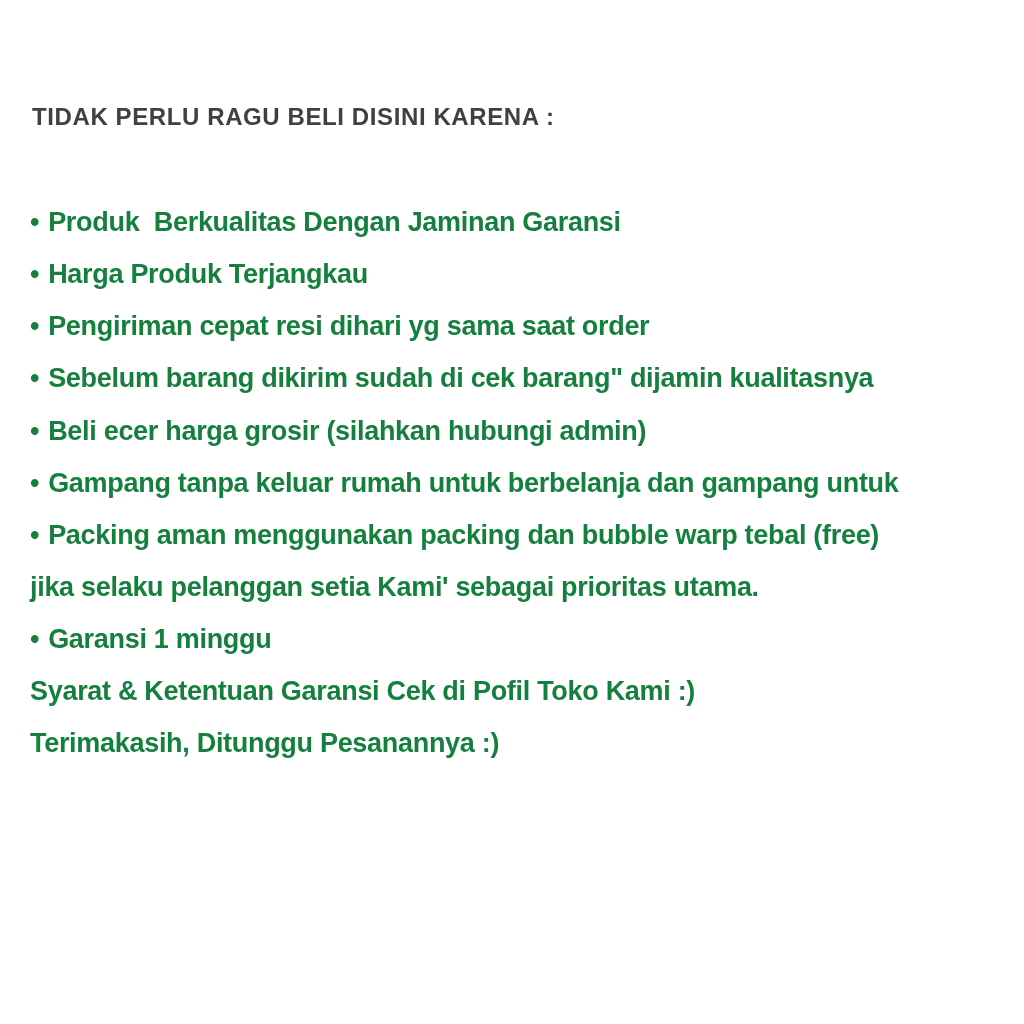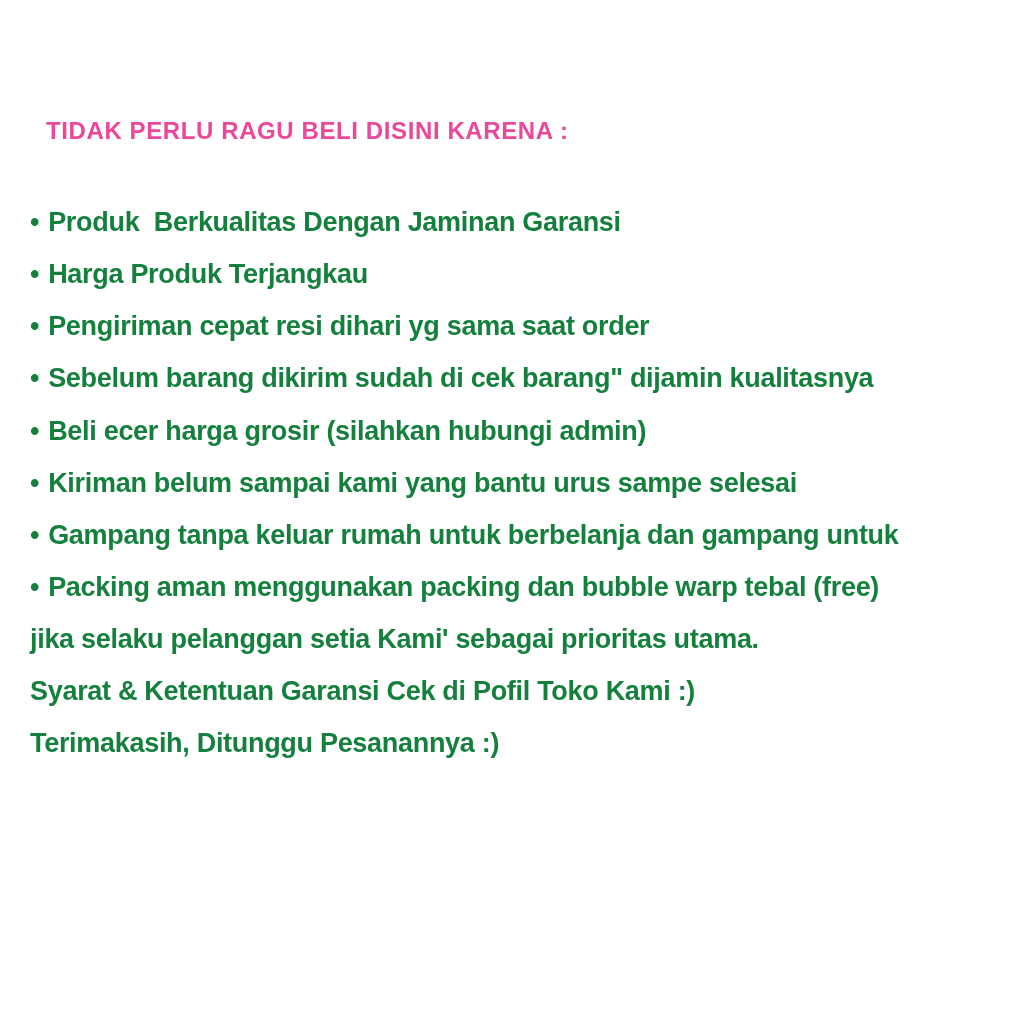--- a/index.html
+++ b/index.html
@@ -13,26 +13,26 @@
     height: 1024px;
     background: #ffffff;
     overflow: hidden;
     font-family: "Liberation Sans", "DejaVu Sans", sans-serif;
     color: #1c1c1c;
   }
   .heading {
     position: absolute;
     left: 30px;
     top: 101px;
-    margin: 16px;
+    margin: 2px;
     font-size: 24px;
     font-weight: 700;
     letter-spacing: 0.6px;
     white-space: pre;
-    color: #ec4899;
+    color: #404040;
   }
   .benefits-list {
     position: absolute;
     left: 30px;
     top: 196px;
     right: 20px;
   }
   .line {
     height: 52.15px;
     line-height: 52.15px;
@@ -52,20 +52,20 @@
 
 <div class="page">
   <h1 class="heading">TIDAK PERLU RAGU BELI DISINI KARENA :</h1>
 
   <div class="benefits-list">
       <div class="line"><span class="bullet">•</span><span>Produk  Berkualitas Dengan Jaminan Garansi</span></div>
       <div class="line"><span class="bullet">•</span><span>Harga Produk Terjangkau</span></div>
       <div class="line"><span class="bullet">•</span><span>Pengiriman cepat resi dihari yg sama saat order</span></div>
       <div class="line"><span class="bullet">•</span><span>Sebelum barang dikirim sudah di cek barang" dijamin kualitasnya</span></div>
       <div class="line"><span class="bullet">•</span><span>Beli ecer harga grosir (silahkan hubungi admin)</span></div>
-      <div class="line"><span class="bullet">•</span><span>Kiriman belum sampai kami yang bantu urus sampe selesai</span></div>
       <div class="line"><span class="bullet">•</span><span>Gampang tanpa keluar rumah untuk berbelanja dan gampang untuk</span></div>
       <div class="line"><span class="bullet">•</span><span>Packing aman menggunakan packing dan bubble warp tebal (free)</span></div>
       <div class="line"><span>jika selaku pelanggan setia Kami' sebagai prioritas utama.</span></div>
+      <div class="line"><span class="bullet">•</span><span>Garansi 1 minggu</span></div>
       <div class="line"><span>Syarat &amp; Ketentuan Garansi Cek di Pofil Toko Kami :)</span></div>
       <div class="line"><span>Terimakasih, Ditunggu Pesanannya :)</span></div>
     </div>
 </div>
 
 </body></html>

